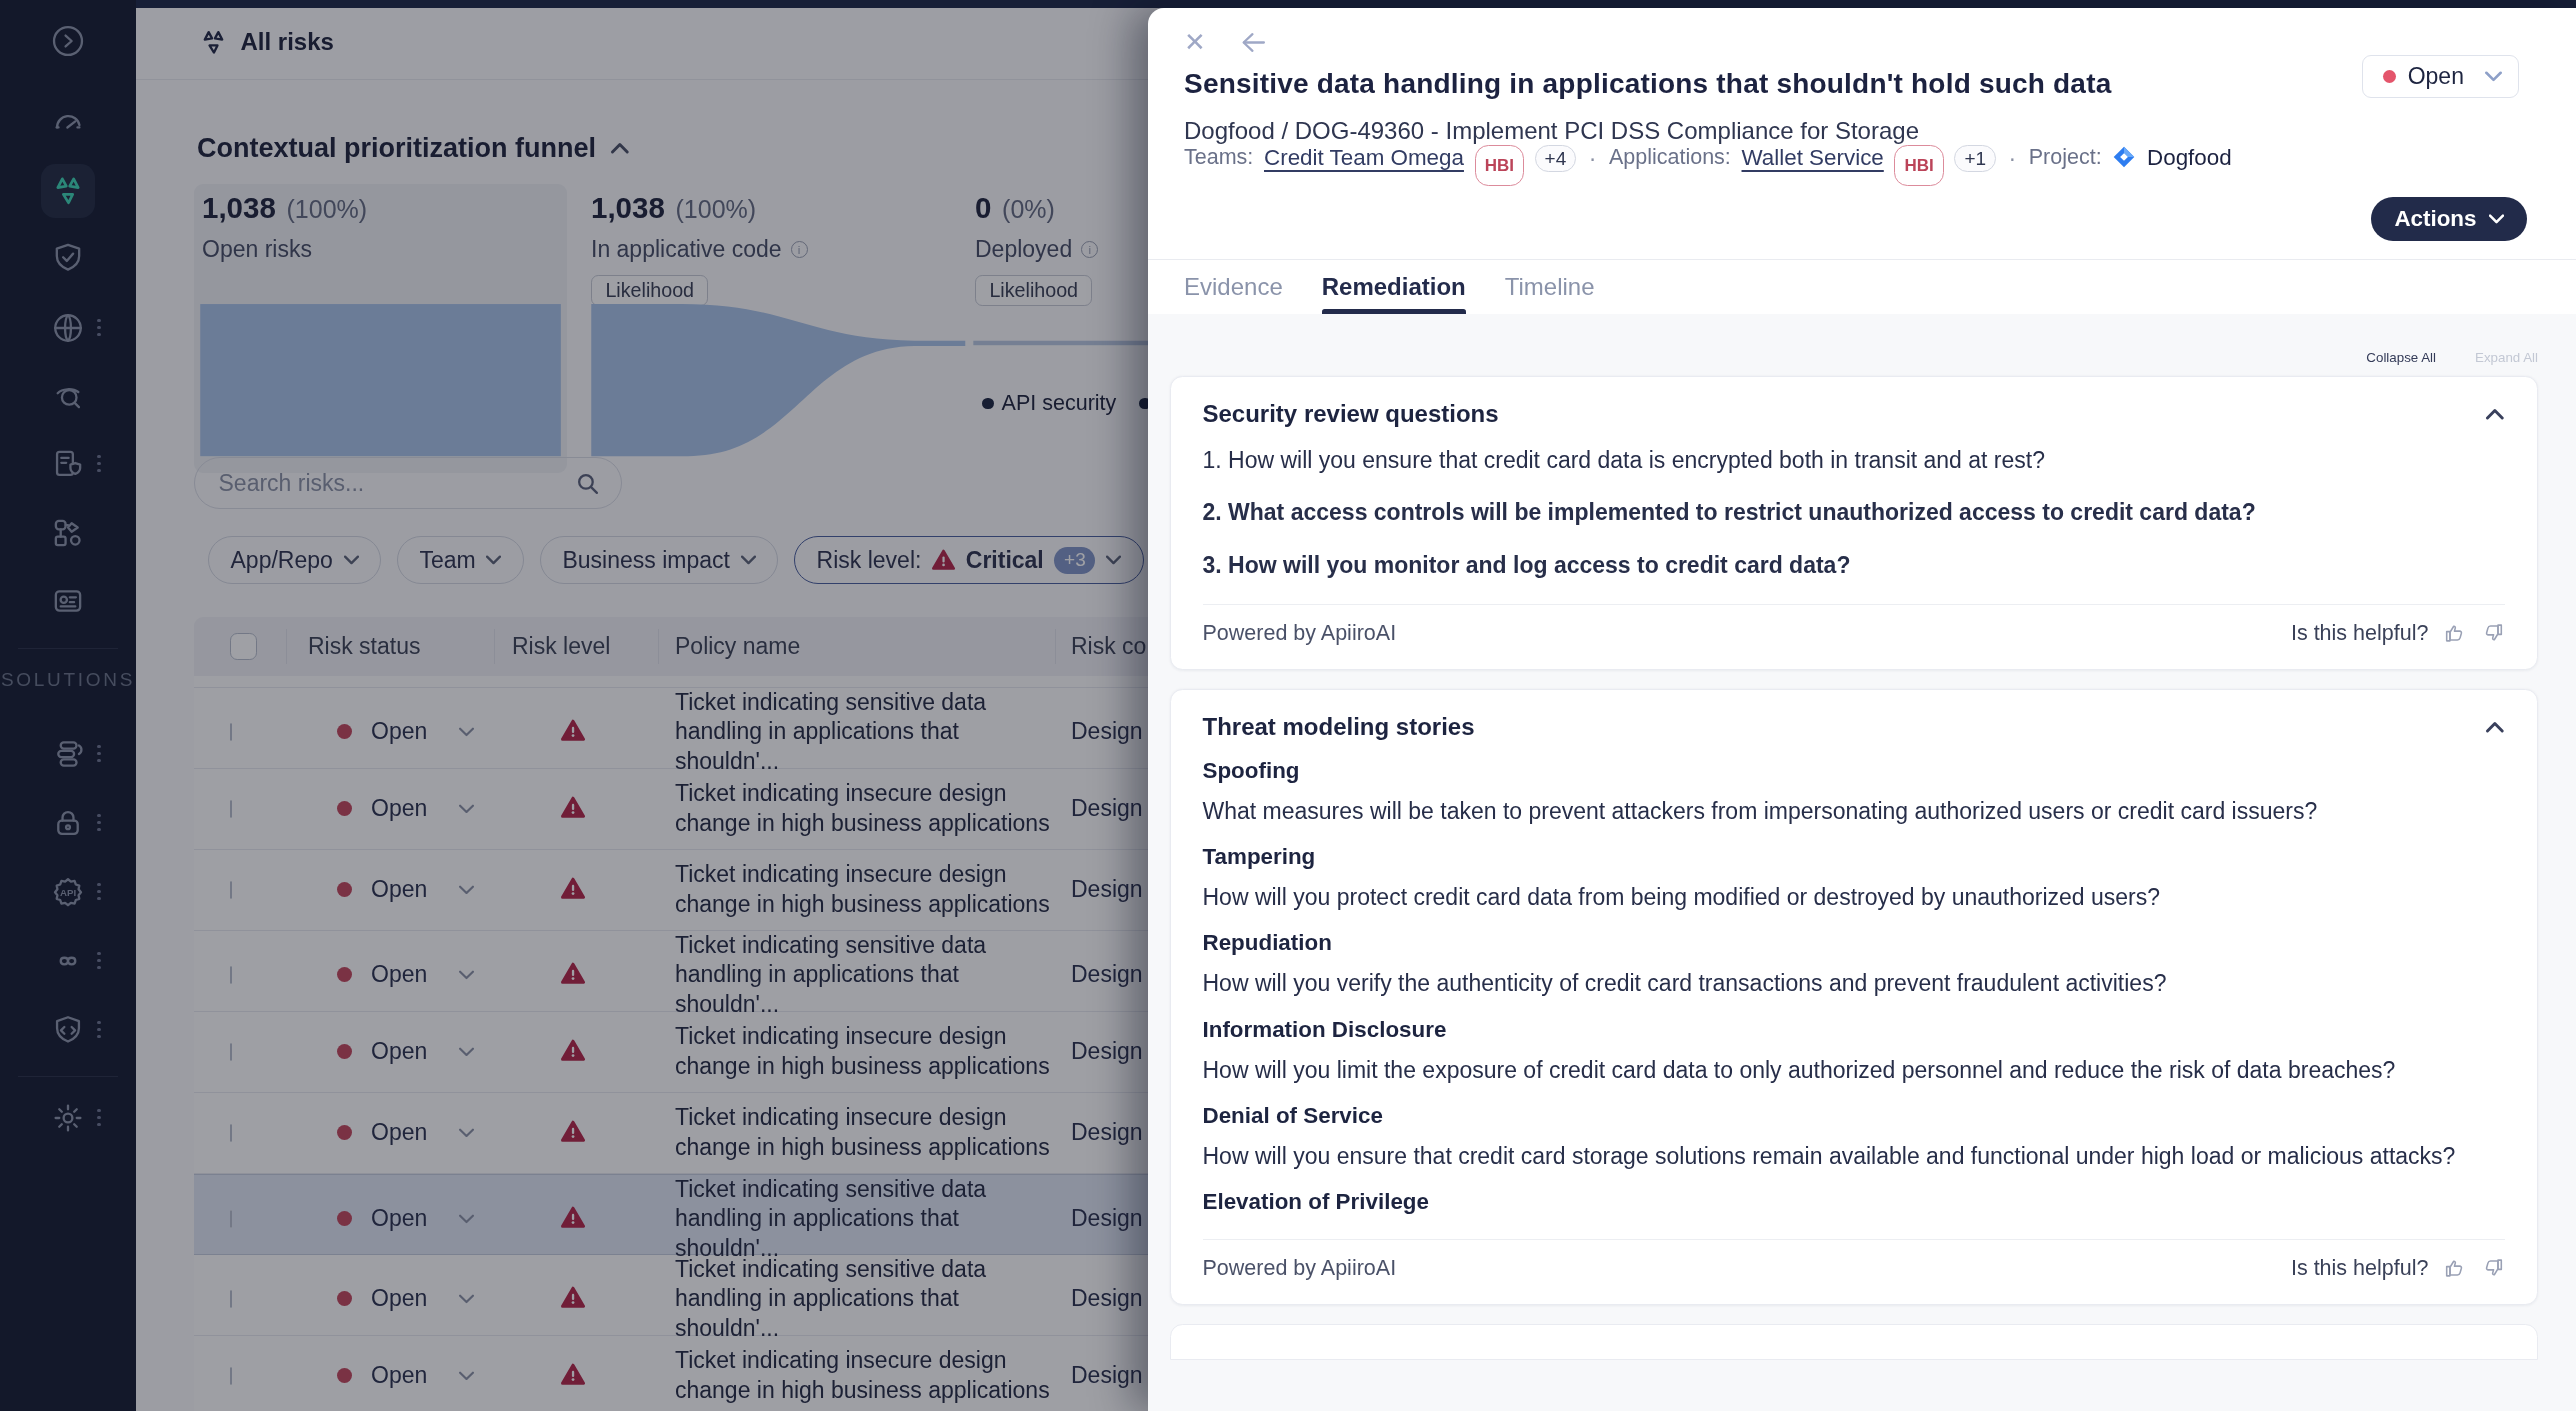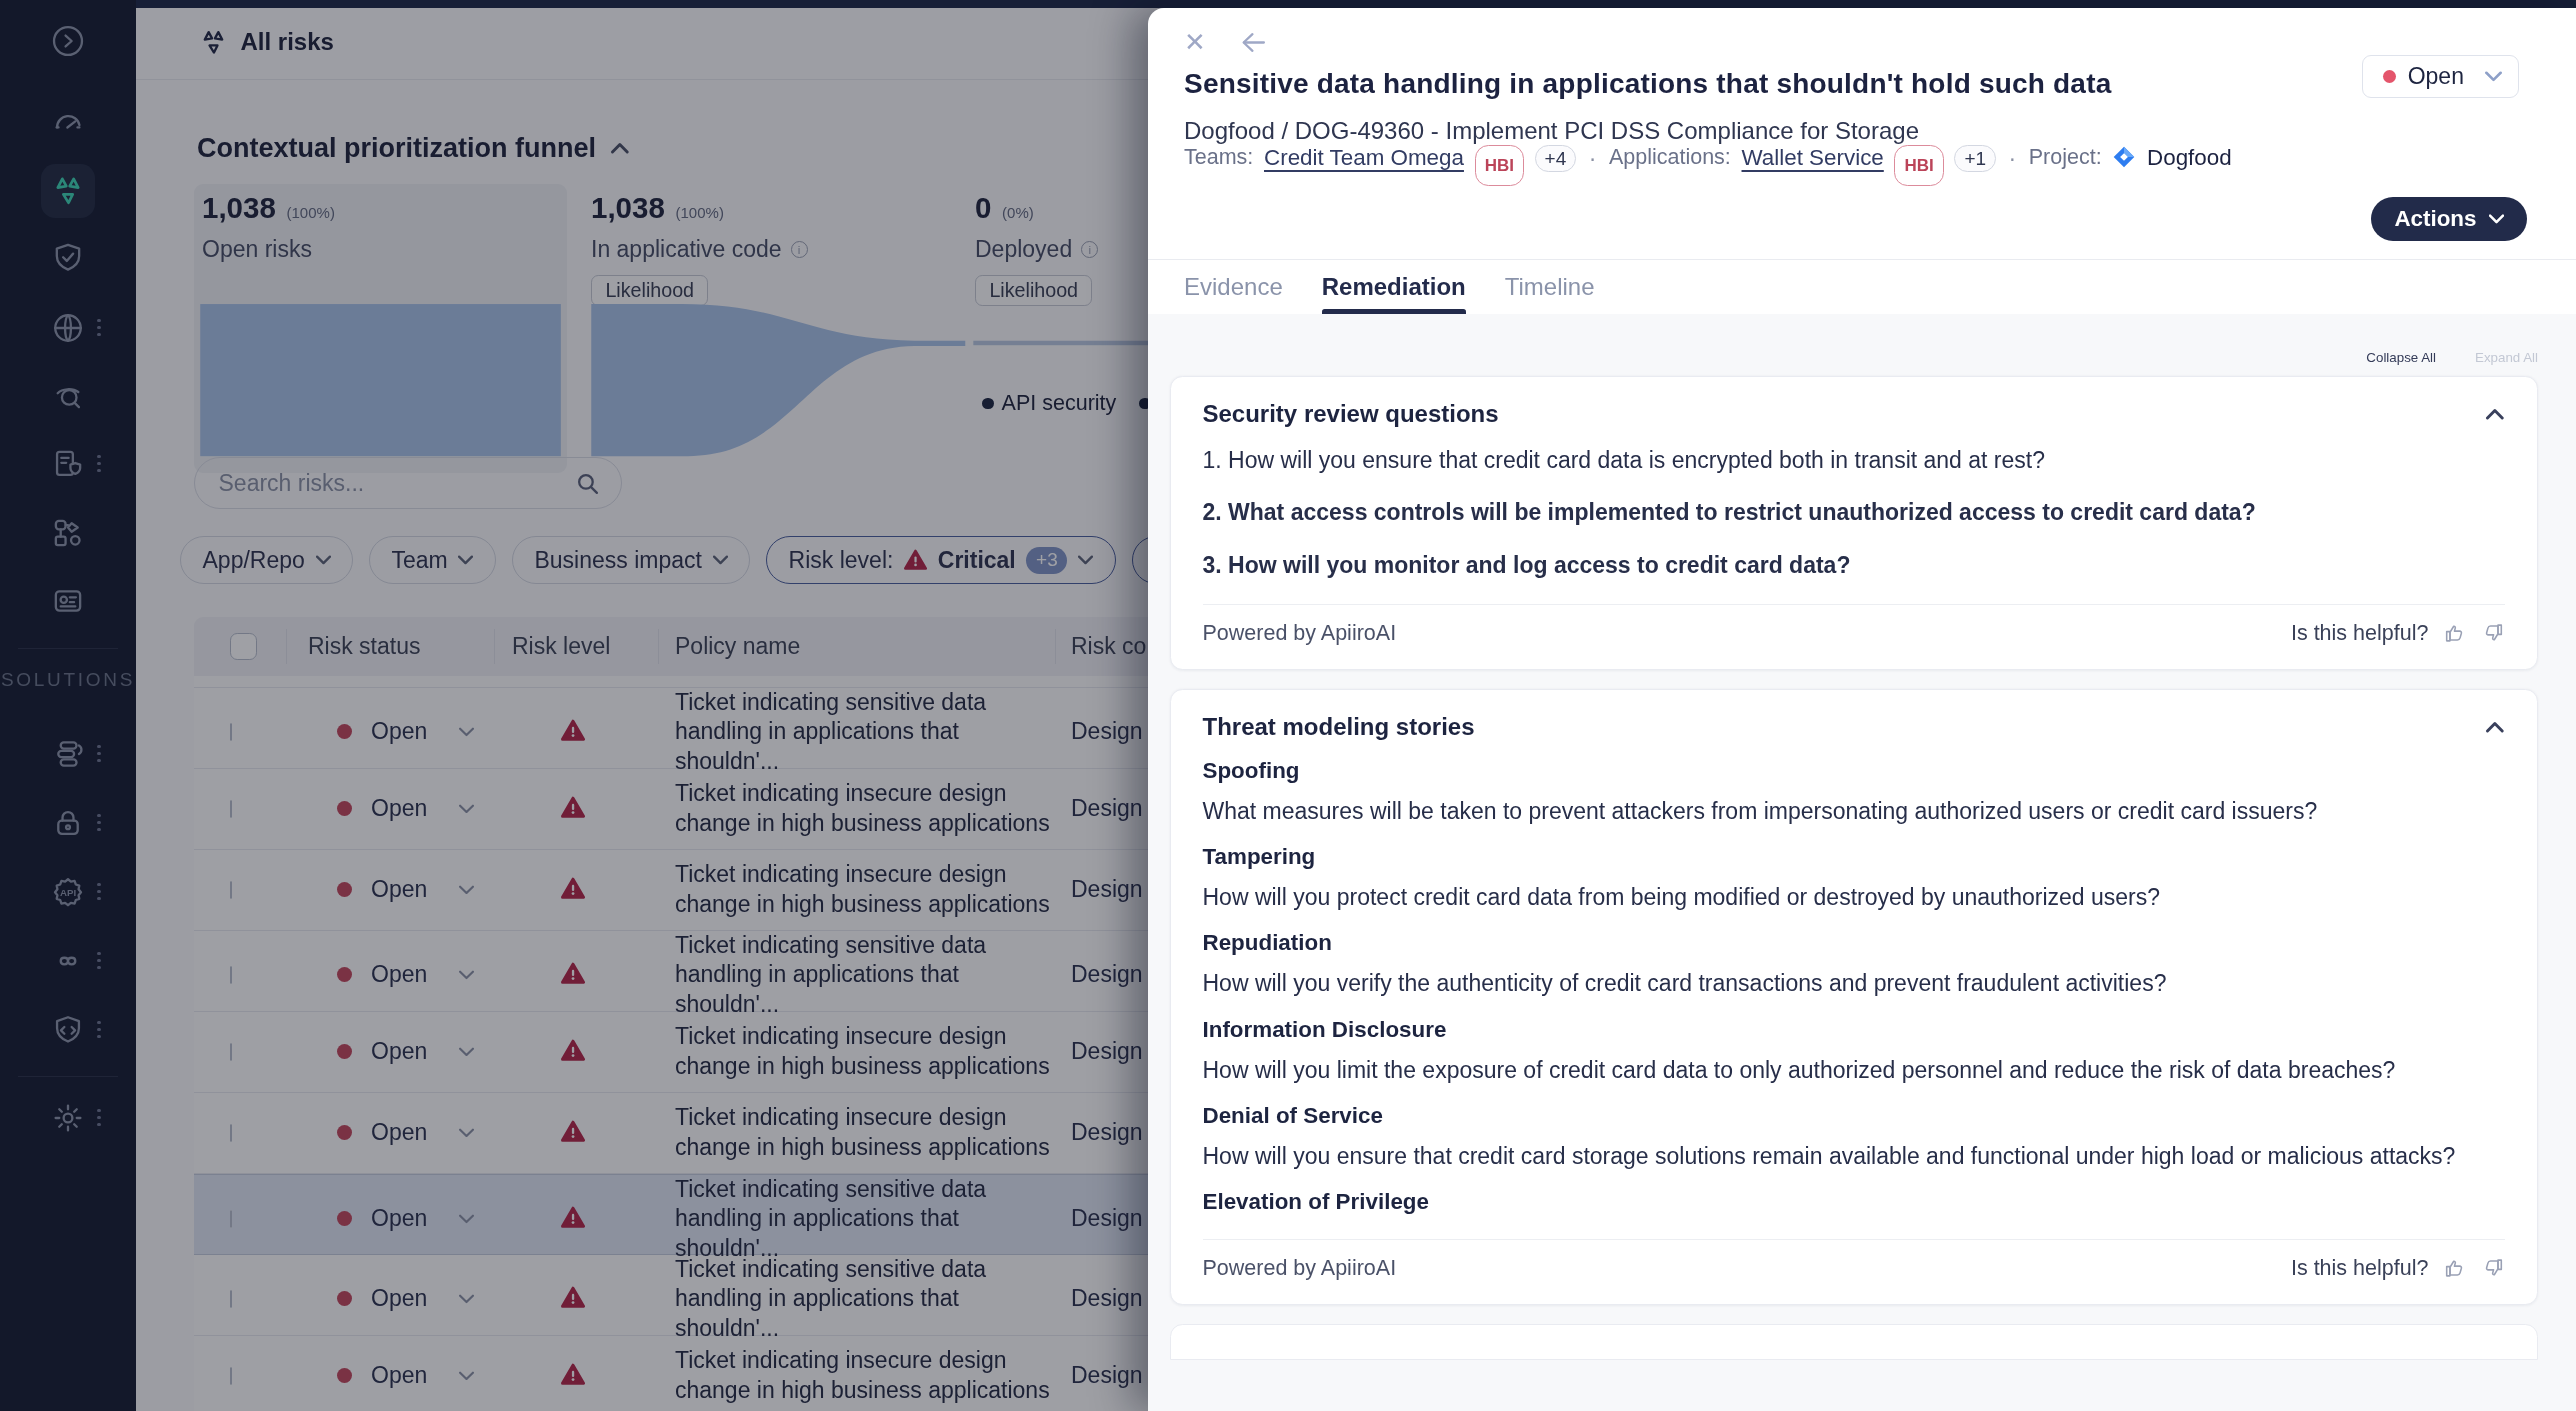--- a/index.html
+++ b/index.html
@@ -29,39 +29,39 @@
   .page-title-wrap svg{width:29px;height:29px;stroke:#242b49;fill:none;stroke-width:1.9;stroke-linejoin:round;}
   .page-title{font-size:24px;font-weight:700;}
 
   .funnel-title{position:absolute;left:61px;top:125px;display:flex;align-items:center;gap:14.3px;font-size:27px;font-weight:700;color:#20263f;}
   .funnel-title svg{width:19.7px;height:12.5px;stroke:#4a5066;fill:none;stroke-width:2.4;stroke-linecap:round;stroke-linejoin:round;}
 
   .stage1-card{position:absolute;left:58px;top:176px;width:373px;height:289px;background:#eef0f4;border-radius:9px;}
   .stage{position:absolute;top:183px;}
   .stage .vrow{display:flex;align-items:baseline;gap:10.7px;}
   .stage .value{font-size:29.5px;font-weight:700;color:#20263f;}
-  .stage .pct{font-size:15px;color:#646b82;}
+  .stage .pct{font-size:25px;color:#646b82;}
   .stage .lrow{display:flex;align-items:center;gap:9px;margin-top:10.7px;font-size:23px;color:#474e66;}
   .info-dot{width:17px;height:17px;border-radius:50%;border:1.3px solid #9aa1b3;color:#9aa1b3;font-size:11.6px;display:inline-flex;align-items:center;justify-content:center;font-style:normal;}
   .chip-likelihood{display:inline-block;margin-top:12.5px;padding:2.7px 13.4px;border:1.3px solid #c6cad4;border-radius:7.2px;font-size:19.7px;color:#3a4056;background:rgba(255,255,255,.65);}
   .stage-x{position:absolute;left:1671px;top:188px;font-size:24px;color:#3d4458;line-height:1;}
   .drag-dots{position:absolute;left:1698px;top:190px;display:grid;grid-template-columns:4.5px 4.5px;gap:4.5px;}
   .drag-dots i{width:4px;height:4px;border-radius:50%;background:#666d82;}
 
   .funnel-svg{position:absolute;left:58px;top:296px;}
   .legend{position:absolute;left:846px;top:383px;width:166px;overflow:hidden;white-space:nowrap;display:flex;gap:23px;}
   .legend .li{display:inline-flex;align-items:center;gap:8px;font-size:21.5px;color:#20263f;}
   .legend .li i{width:11.6px;height:11.6px;border-radius:50%;background:#1d2742;flex:0 0 auto;}
 
   .search-box{position:absolute;left:58px;top:449px;width:428px;height:52px;border:1.8px solid #d9dce5;border-radius:26px;background:transparent;display:flex;align-items:center;padding:0 21.5px;}
   .search-box input{flex:1;border:none;outline:none;background:transparent;font-size:23px;color:#40475f;font-family:inherit;}
   .search-box input::placeholder{color:#8b92a6;}
   .search-box svg{width:25px;height:25px;stroke:#5a617a;fill:none;stroke-width:2.2;stroke-linecap:round;}
 
-  .chips{position:absolute;left:44px;top:528px;display:flex;gap:16px;justify-content:center;}
+  .chips{position:absolute;left:72px;top:528px;display:flex;gap:16px;justify-content:center;}
   .chip{height:48px;border:1.3px solid #d4d8e2;border-radius:24px;display:flex;align-items:center;gap:10.7px;padding:0 21.5px;font-size:23px;color:#2f3550;background:transparent;white-space:nowrap;}
   .chip svg.chev{width:15px;height:9.8px;stroke:#5d6479;fill:none;stroke-width:2.2;stroke-linecap:round;stroke-linejoin:round;}
   .chip.active{border:1.8px solid #4a5f9e;}
   .chip .crit{font-weight:700;}
   .chip .warn-svg{width:23px;height:21.5px;}
   .plus-badge{min-width:41px;height:27px;border-radius:13.4px;background:#8095c6;color:#fff;font-size:19px;font-style:normal;display:inline-flex;align-items:center;justify-content:center;padding:0 7.2px;}
 
   
   .risk-table{position:absolute;left:58px;top:609px;width:1216px;}
   .thead{display:grid;grid-template-columns:89px 211px 164px 397px 355px;height:59px;background:#f0f1f5;border-radius:9px 9px 0 0;align-items:center;font-size:23px;color:#3d4458;}

